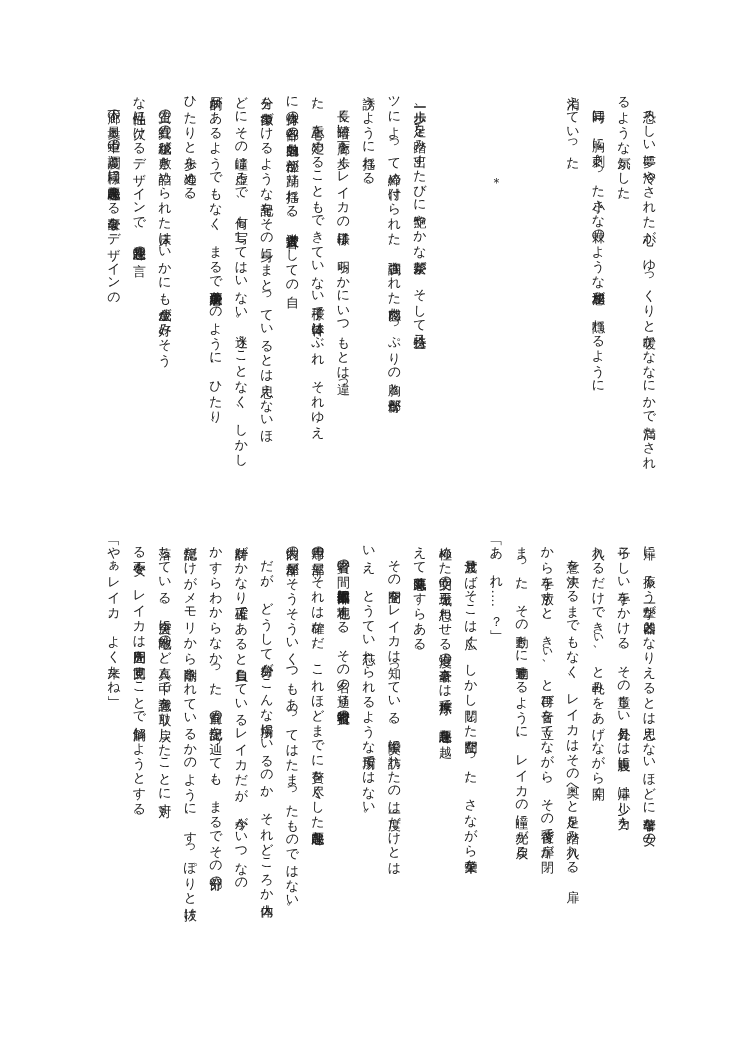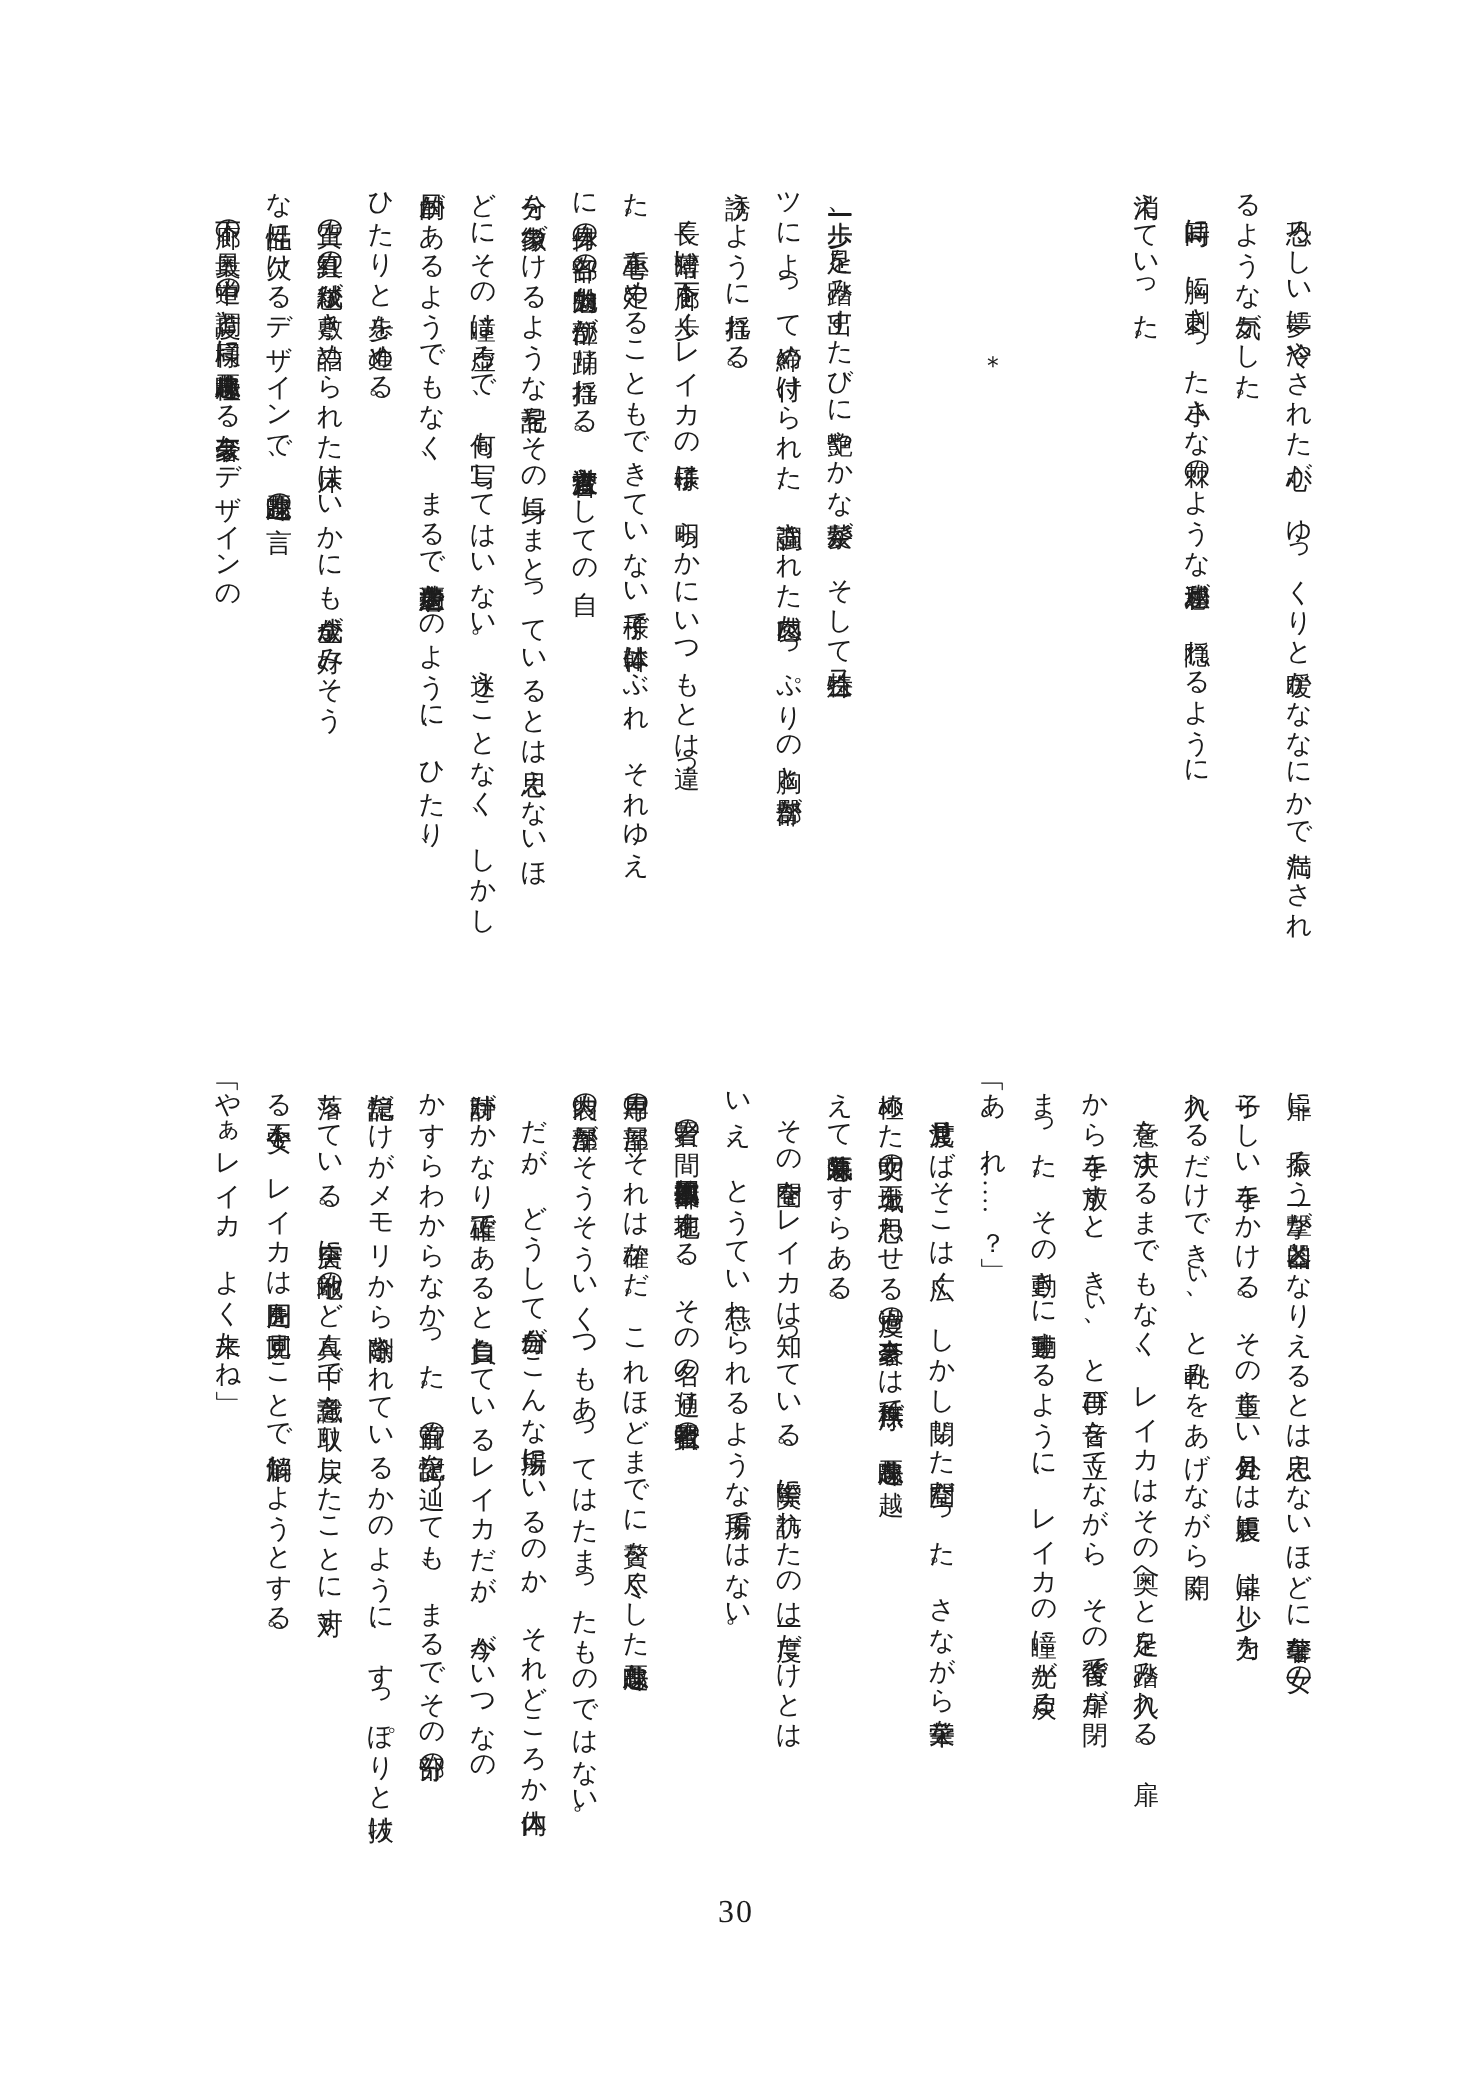--- a/index.html
+++ b/index.html
@@ -92,14 +92,13 @@
       <div class="vline">専用の部屋。それは確かだ。これほどまでに贅を尽くした悪趣味な</div>
       <div class="vline">内装の部屋がそうそういくつもあってはたまったものではない。</div>
       <div class="vline">　だが、どうして自分がこんな場所にいるのか、それどころか体内</div>
       <div class="vline">時計がかなり正確であると自負しているレイカだが、今がいつなの</div>
       <div class="vline">かすらわからなかった。直前の記憶を辿っても、まるでその部分の</div>
       <div class="vline">記憶だけがメモリから削除されているかのように、すっぽりと抜け</div>
       <div class="vline">落ちている。唐突に敵地のど真ん中で意識を取り戻したことに対す</div>
       <div class="vline">る不安を、レイカは周囲を見回すことで解消しようとする。</div>
       <div class="vline">「やぁレイカ。よく来たね」</div>
     </div>
-  <div class="page-number">30</div>
 </div>
 
 </body></html>

